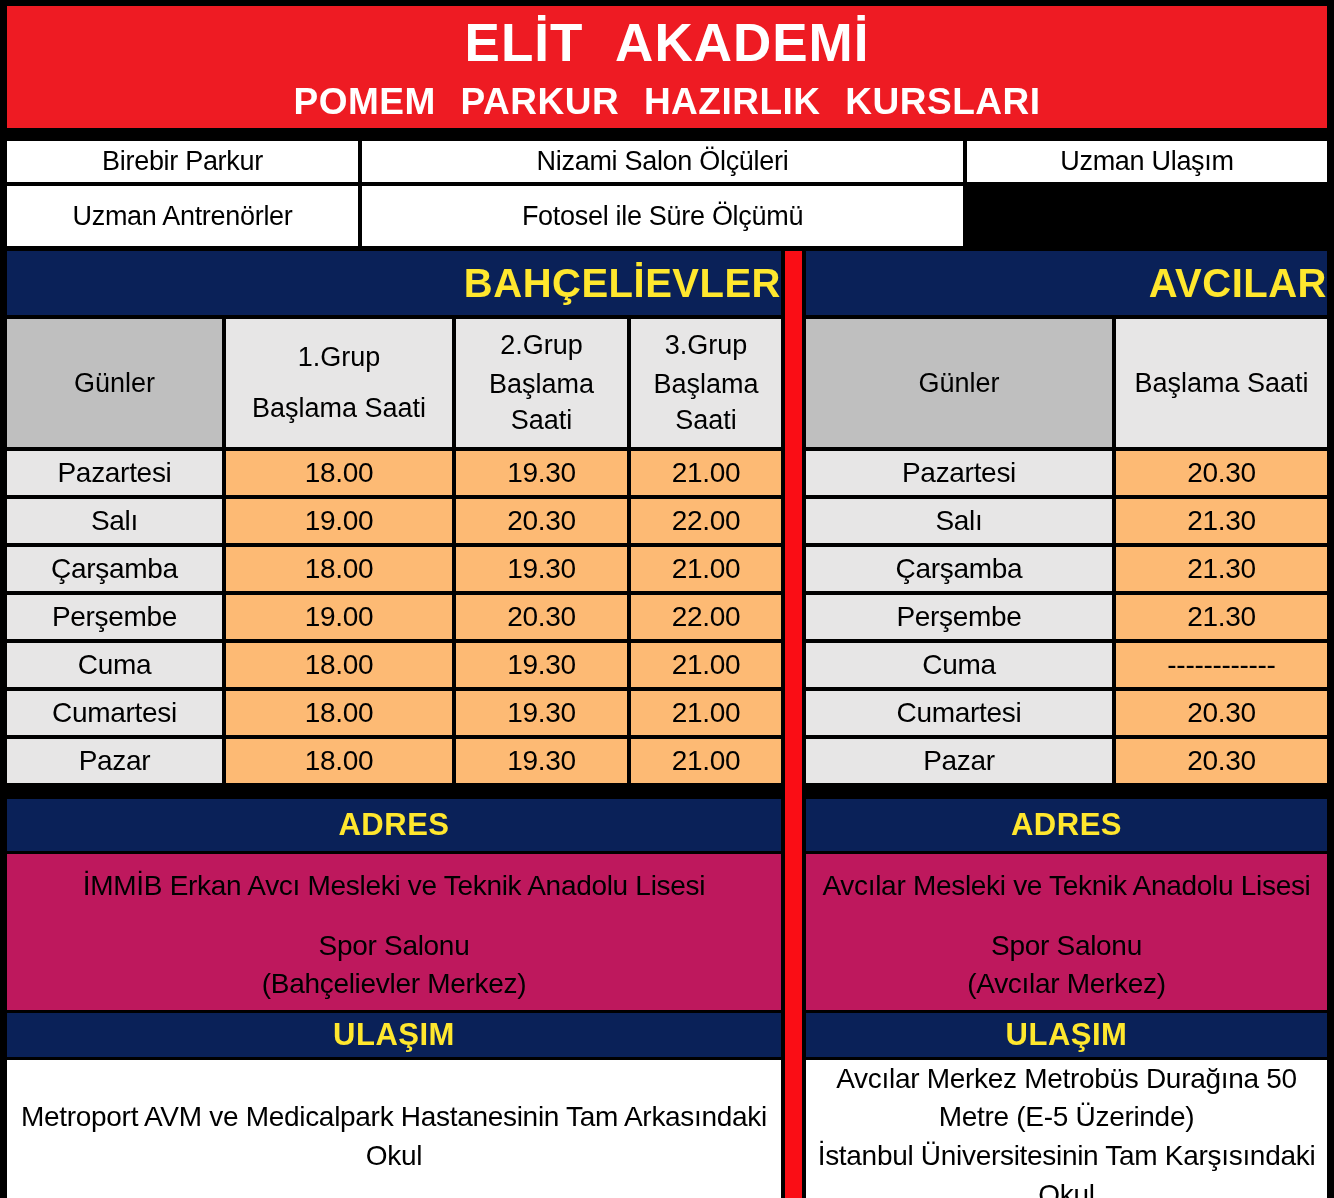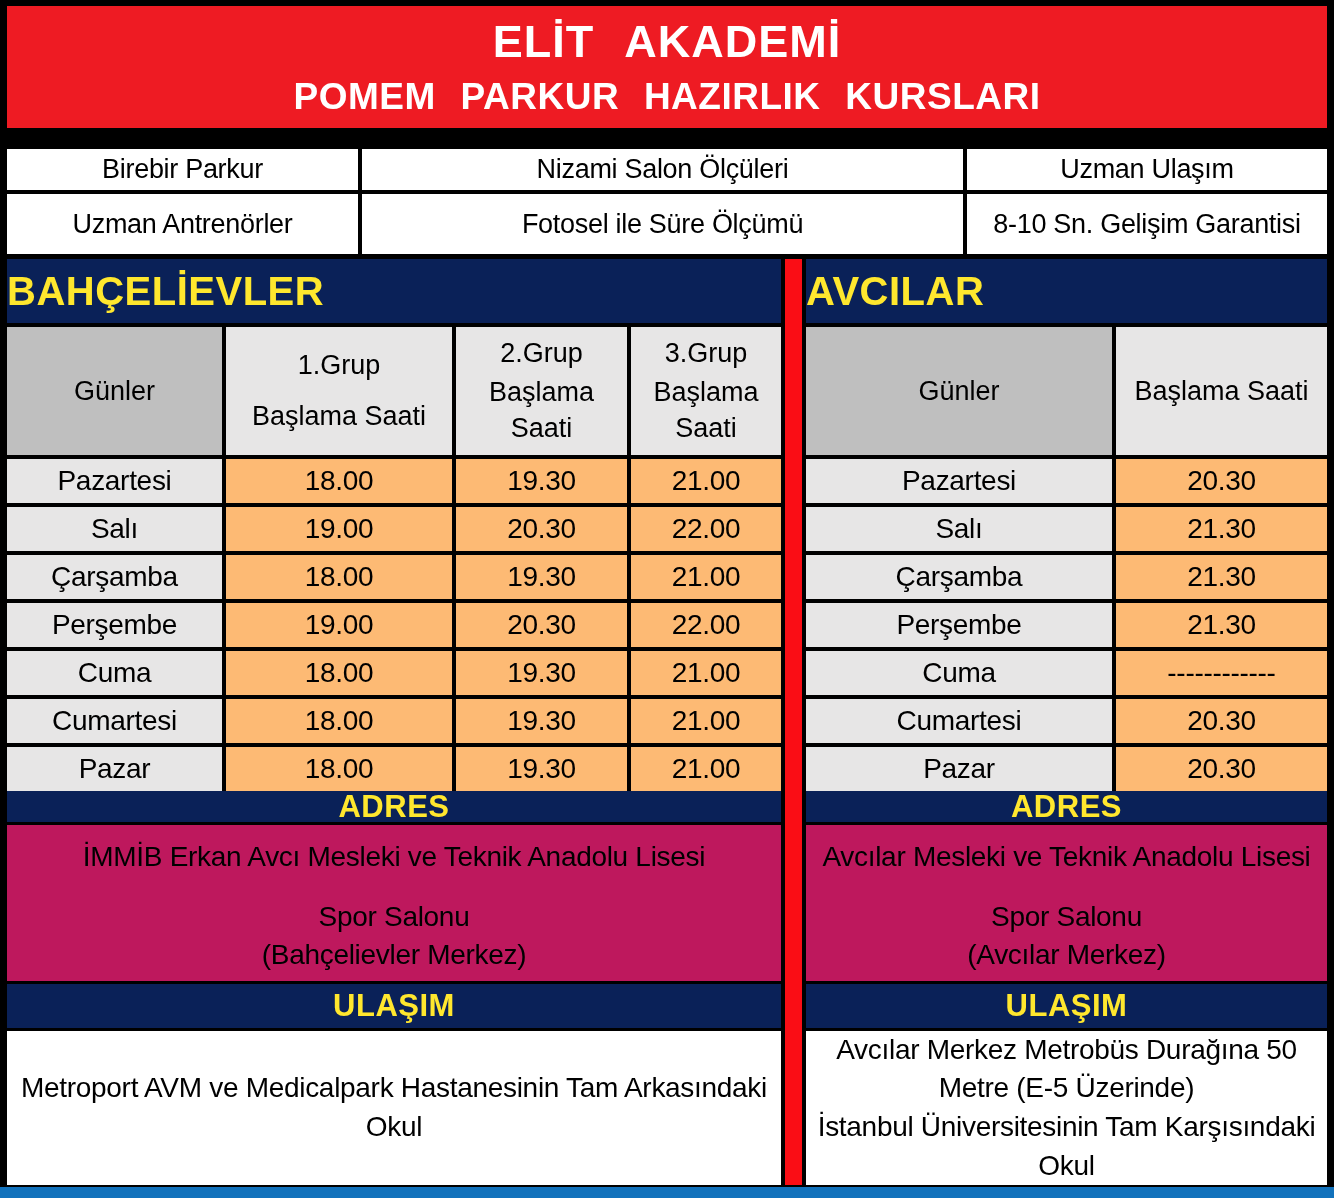--- a/index.html
+++ b/index.html
@@ -15,29 +15,29 @@
   }
 
   
   .banner {
     height: 122px;
     background: var(--banner_red, #ee1b23);
     display: flex; flex-direction: column; align-items: center; justify-content: center;
     gap: 8px;
   }
   .banner .t1 {
-    color: #fff; font-weight: bold; font-size: 45px; letter-spacing: 1px; word-spacing: 18px;
+    color: #fff; font-weight: bold; font-size: 53px; letter-spacing: 1px; word-spacing: 18px;
   }
   .banner .t2 {
     color: #fff; font-weight: bold; font-size: 37px; letter-spacing: 0.5px; word-spacing: 14px;
   }
 
   
   .features {
-    margin-top: 21px;
+    margin-top: 13px;
     display: grid;
     grid-template-columns: 351px 601px 1fr;
     grid-template-rows: 41px 60px;
     gap: 4px;
     background: #000;
   }
   .features .cell {
     background: #fff;
     display: flex; align-items: center; justify-content: center;
     font-size: 27px; letter-spacing: -0.3px;
@@ -47,21 +47,21 @@
   
   .main { margin-top: 5px; display: flex; }
   .col { background: #000; }
   .col-left  { width: 778px; border-right: 4px solid #000; }
   .col-right { width: 525px; border-left: 4px solid #000; }
   .divider { width: 17px; background: var(--divider_red, #fa0d15); }
 
   .loc-header {
     height: 64px;
     background: var(--navy, #0a2158);
-    display: flex; align-items: center; justify-content: flex-start;
+    display: flex; align-items: center; justify-content: flex-end;
   }
   .loc-header span {
     color: var(--yellow, #ffe72e); font-weight: bold; font-size: 40px; letter-spacing: 0.5px;
   }
 
   .grid-l { display: grid; grid-template-columns: 215px 226px 171px 1fr; gap: 4px; background: #000; }
   .grid-r { display: grid; grid-template-columns: 306px 1fr; gap: 4px; background: #000; }
   .thead { margin-top: 4px; height: 128px; }
   .trow  { margin-top: 4px; height: 44px; }
 
@@ -75,21 +75,21 @@
   .hc .gsub  { display: block; }
 
   .dc {
     display: flex; align-items: center; justify-content: center;
     font-size: 28px; letter-spacing: -0.3px;
   }
   .dc.day  { background: var(--cell_gray, #e7e6e6); }
   .dc.time { background: #fdba74; }
 
   .bar {
-    margin-top: 0; height: 31px;
+    margin-top: 16px; height: 52px;
     background: var(--navy, #0a2158);
     display: flex; align-items: center; justify-content: center;
   }
   .bar.ulasim { margin-top: 3px; height: 44px; }
   .bar span { color: var(--yellow, #ffe72e); font-weight: bold; font-size: 31px; letter-spacing: 0.5px; }
 
   .addr {
     margin-top: 3px; height: 156px; background: #be185d;
     display: flex; flex-direction: column; align-items: center;
     text-align: center; font-size: 28px; letter-spacing: -0.3px;
@@ -122,21 +122,20 @@
     <div class="t1">ELİT AKADEMİ</div>
     <div class="t2">POMEM PARKUR HAZIRLIK KURSLARI</div>
   </div>
 
   <div class="features">
     <div class="cell">Birebir Parkur</div>
     <div class="cell">Nizami Salon Ölçüleri</div>
     <div class="cell">Uzman Ulaşım</div>
     <div class="cell">Uzman Antrenörler</div>
     <div class="cell">Fotosel ile Süre Ölçümü</div>
-    <div class="cell">8-10 Sn. Gelişim Garantisi</div>
   </div>
 
   <div class="main">
 
     <div class="col col-left">
       <div class="loc-header">
         <span>BAHÇELİEVLER</span>
       </div>
 
       <div class="grid-l thead">

